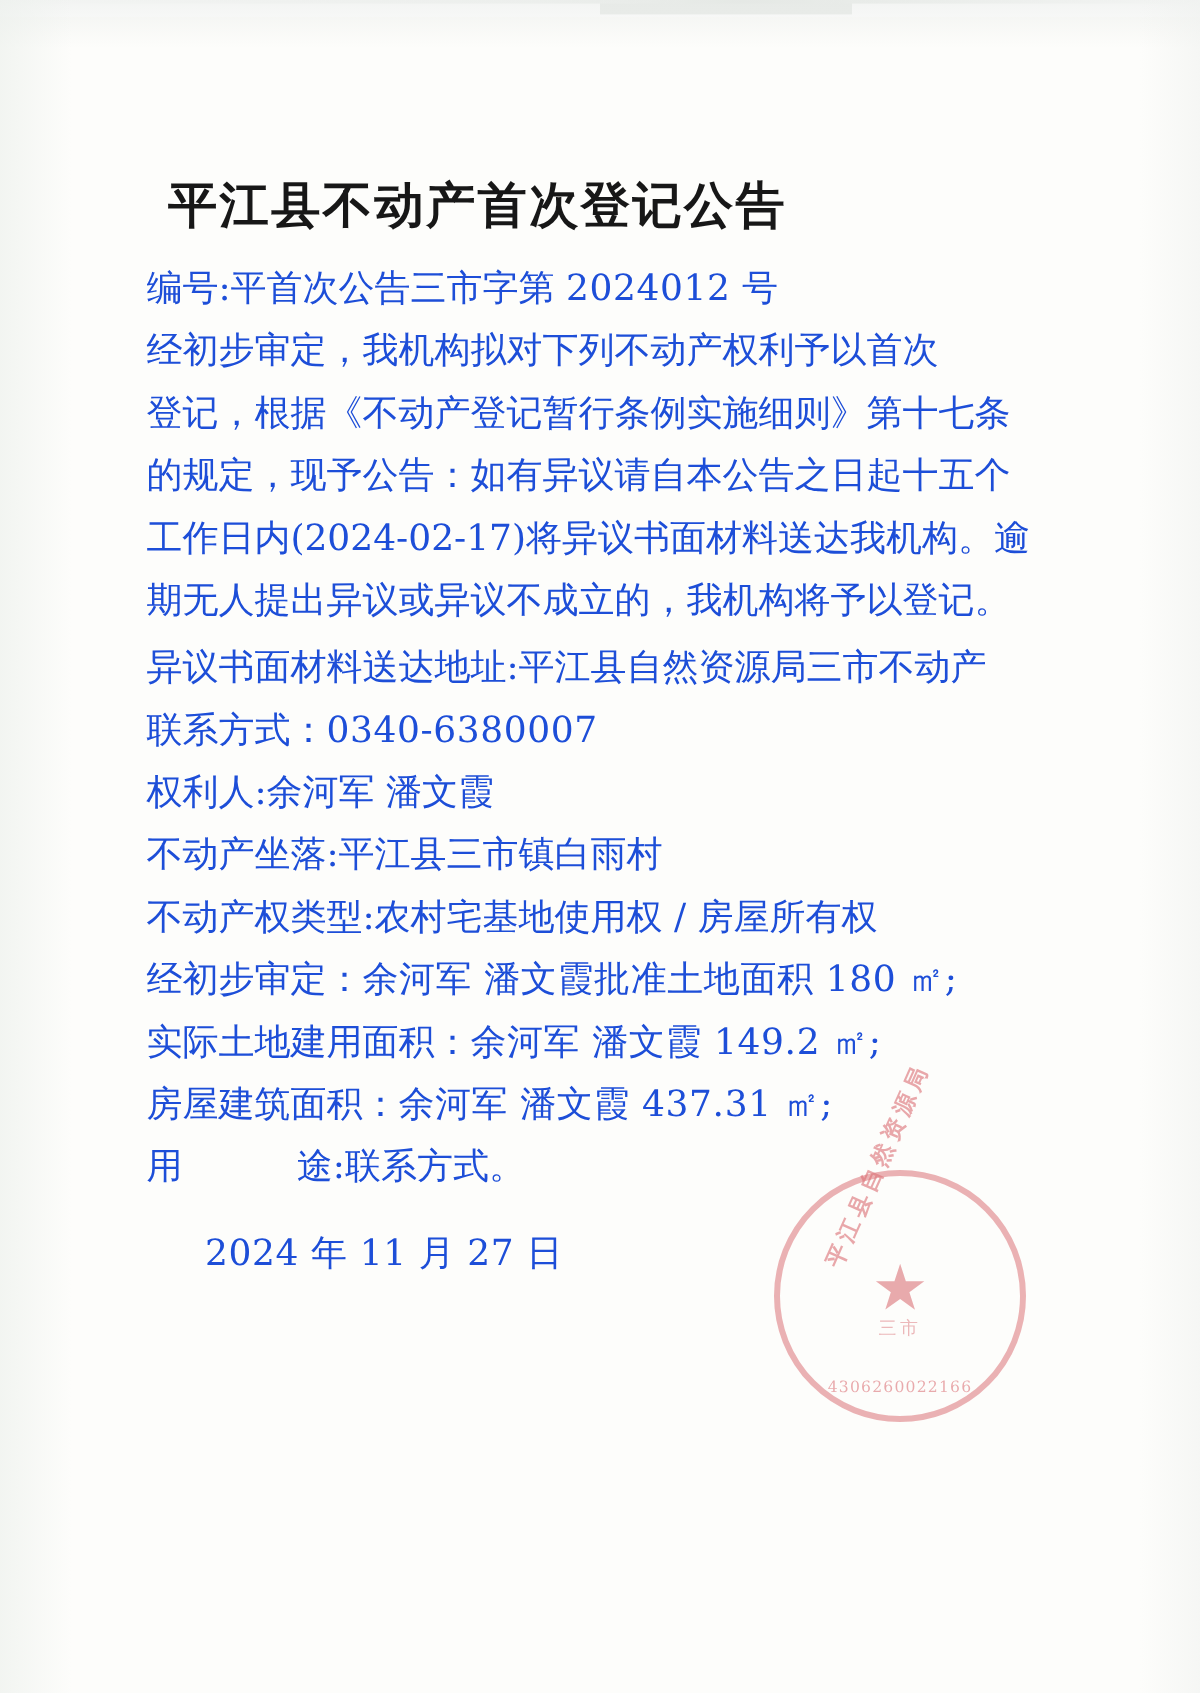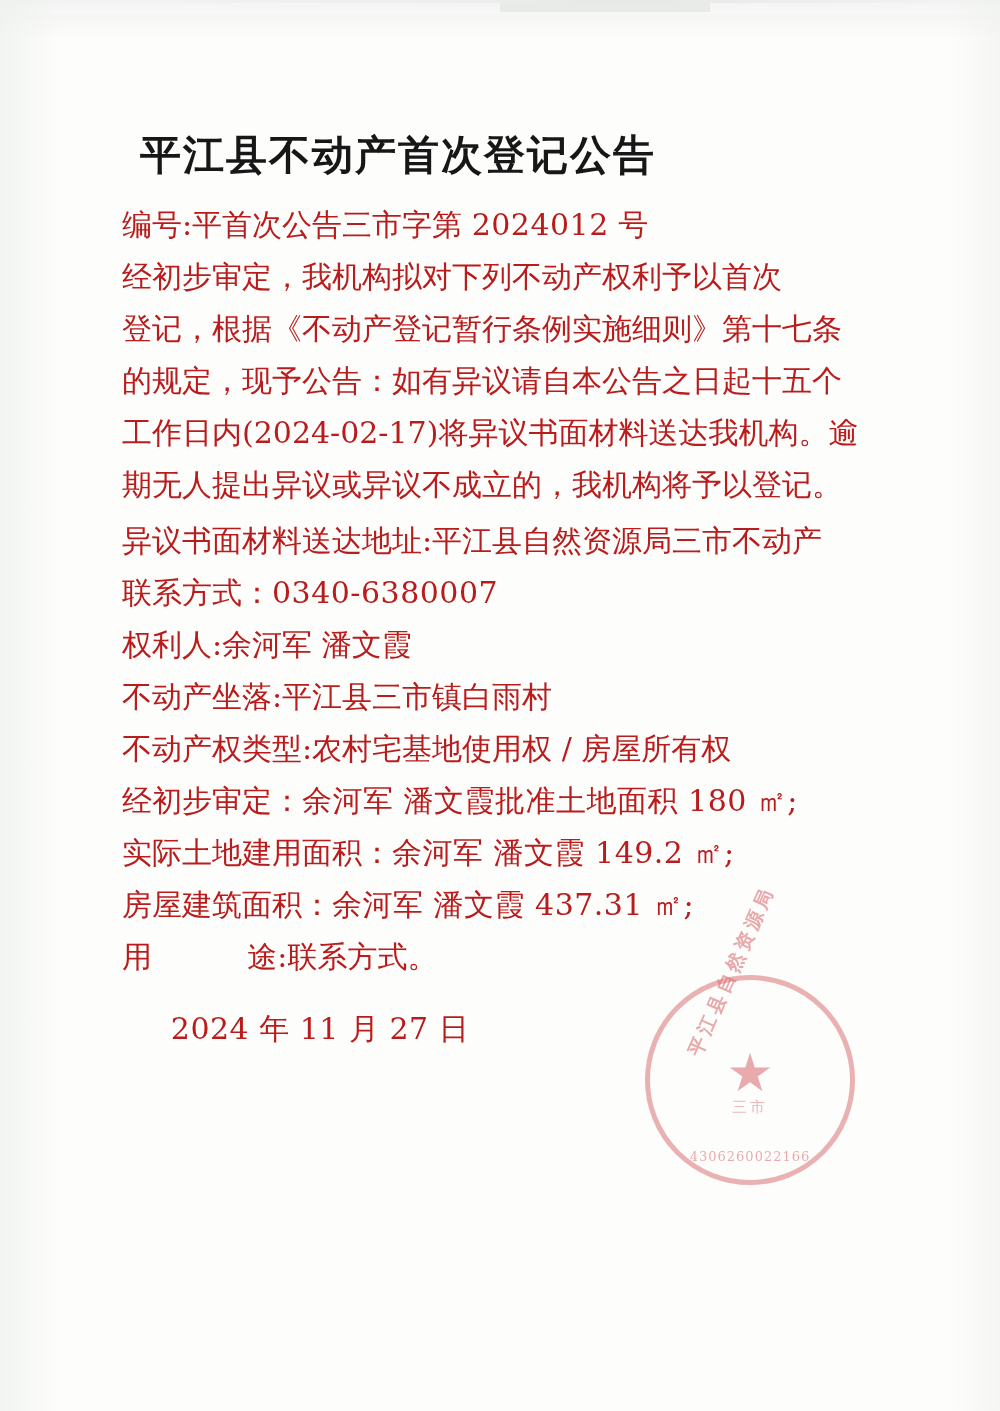--- a/index.html
+++ b/index.html
@@ -43,40 +43,40 @@
   .scan-top-dark::after {
     content: "";
     position: absolute;
     left: 0; top: 0;
     width: 1000px; height: 3px;
     background: linear-gradient(to right, #ffffff 0%, #f2f4f2 45%, #e4e8e4 62%, #ffffff 100%);
   }
 
   .doc {
     position: absolute;
-    left: 0; top: 0;
+    left: 0; top: 16px;
     width: 796px;
   }
 
   .title {
     text-align: center;
     font-size: 41px;
     font-weight: bold;
     letter-spacing: 2px;
     color: #171717;
     margin-top: 128px;
     font-family: "DejaVu Serif", "Liberation Serif", serif;
   }
 
   .body-text {
     margin-top: 16px;
     padding: 0 118px 0 122px;
     font-size: 30px;
     line-height: 52px;
-    color: #b91c1c;
+    color: #1d4ed8;
     text-align: justify;
   }
 
   .line {
     white-space: nowrap;
   }
   .line-indent-doc {
     text-indent: 84px;
   }
 

